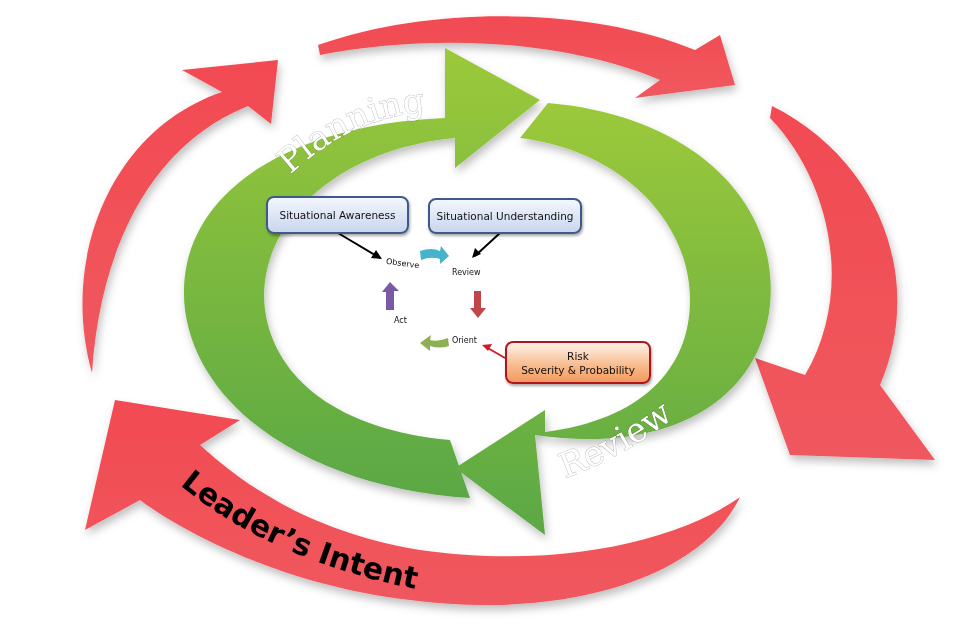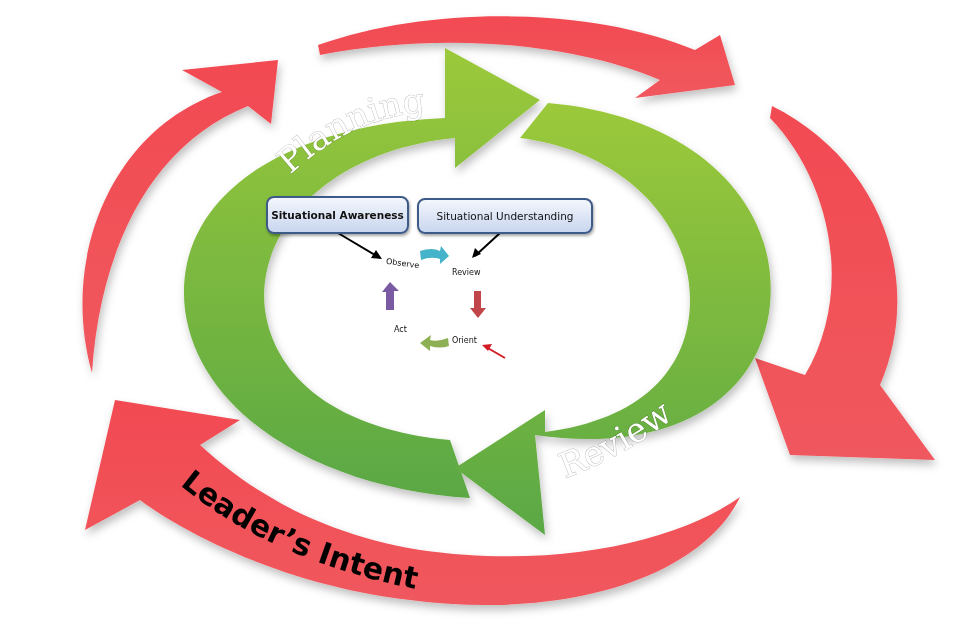--- a/index.html
+++ b/index.html
@@ -90,25 +90,29 @@
 
     <g>
       <path fill="#45b3c9" d="M 420 251 Q 432 247 440 251 L 441 246 L 449 256 L 440 264 L 440 259 Q 431 256 421 260 Z"></path>
       <path fill="#c0464a" d="M 474 291 L 481 291 L 481 308 L 486 308 L 478 318 L 470 308 L 474 308 Z"></path>
       <path fill="#8db055" d="M 448 338 Q 438 342 430 340 L 431 335 L 420 343 L 430 351 L 430 346 Q 440 349 449 346 Z"></path>
       <path fill="#7a5aa3" d="M 386 310 L 386 292 L 382 292 L 390 282 L 399 291 L 394 291 L 394 310 Z"></path>
     </g>
   </svg>
 
   
-  <div class="box box-blue" style="left:266px; top:196px; width:143px; height:38px;font-weight:bold;">
+  <div class="box box-blue" style="left:266px; top:196px; width:143px; height:38px;">
     <span>Situational Awareness</span>
   </div>
-  <div class="box box-blue" style="left:417px; top:198px; width:176px; height:36px;">
+  <div class="box box-blue" style="left:428px; top:198px; width:154px; height:36px;">
     <span>Situational Understanding</span>
+  </div>
+  <div class="box box-red" style="left:505px; top:341px; width:146px; height:43px;">
+    <span>Risk</span>
+    <span>Severity &amp; Probability</span>
   </div>
 
   
   <span class="lbl" style="left:386px; top:259px; transform: rotate(8deg);">Observe</span>
   <span class="lbl" style="left:452px; top:268px;">Review</span>
   <span class="lbl" style="left:452px; top:336px;">Orient</span>
-  <span class="lbl" style="left:394px; top:325px;">Act</span>
+  <span class="lbl" style="left:394px; top:316px;">Act</span>
 </div>
 
 </body></html>

